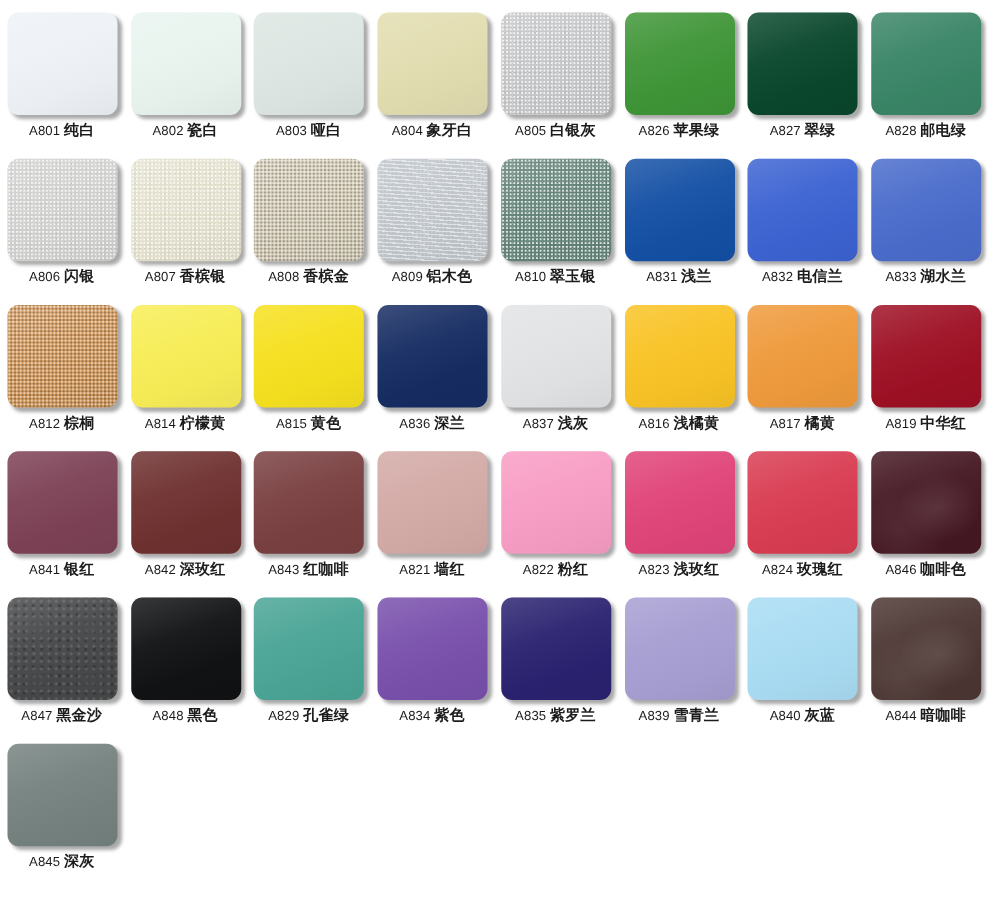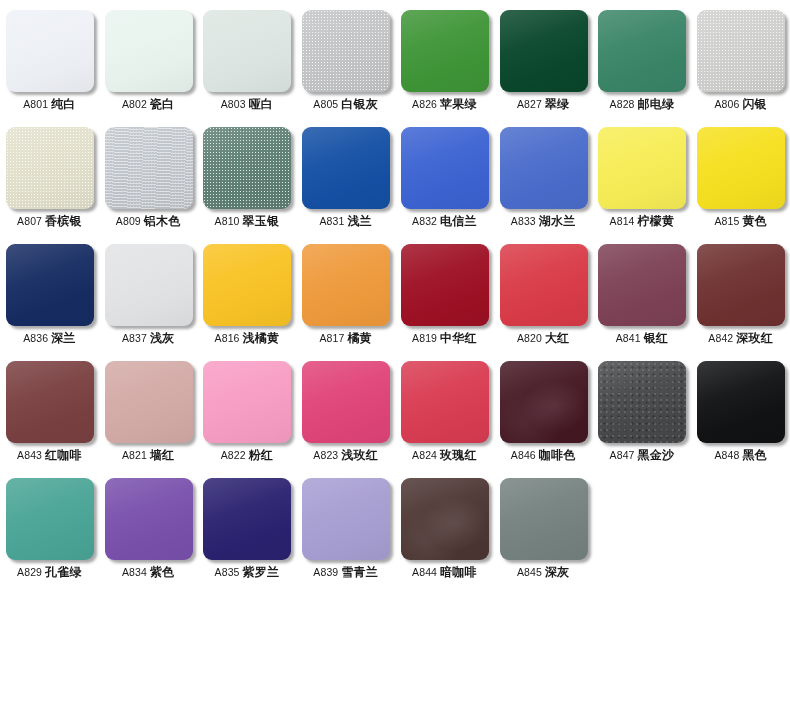--- a/index.html
+++ b/index.html
@@ -154,20 +154,28 @@
     <div class="swatch-cell">
       <div class="chip-wrap">
         <div class="chip" title="A803 哑白" style="background: rgb(221, 230, 226);">
           <div class="chip-gloss"></div>
         </div>
       </div>
       <div class="chip-label"><span class="chip-code">A803</span><span class="chip-name">哑白</span></div>
     </div>
     <div class="swatch-cell">
       <div class="chip-wrap">
+        <div class="chip" title="A804 象牙白" style="background: rgb(226, 221, 176);">
+          <div class="chip-gloss"></div>
+        </div>
+      </div>
+      <div class="chip-label"><span class="chip-code">A804</span><span class="chip-name">象牙白</span></div>
+    </div>
+    <div class="swatch-cell">
+      <div class="chip-wrap">
         <div class="chip tex-speckle" title="A805 白银灰" style="background: rgb(195, 196, 198);">
           <div class="chip-gloss"></div>
         </div>
       </div>
       <div class="chip-label"><span class="chip-code">A805</span><span class="chip-name">白银灰</span></div>
     </div>
     <div class="swatch-cell">
       <div class="chip-wrap">
         <div class="chip" title="A826 苹果绿" style="background: rgb(63, 149, 55);">
           <div class="chip-gloss"></div>
@@ -202,20 +210,28 @@
     <div class="swatch-cell">
       <div class="chip-wrap">
         <div class="chip tex-speckle" title="A807 香槟银" style="background: rgb(226, 224, 203);">
           <div class="chip-gloss"></div>
         </div>
       </div>
       <div class="chip-label"><span class="chip-code">A807</span><span class="chip-name">香槟银</span></div>
     </div>
     <div class="swatch-cell">
       <div class="chip-wrap">
+        <div class="chip tex-coarse" title="A808 香槟金" style="background: rgb(213, 205, 184);">
+          <div class="chip-gloss"></div>
+        </div>
+      </div>
+      <div class="chip-label"><span class="chip-code">A808</span><span class="chip-name">香槟金</span></div>
+    </div>
+    <div class="swatch-cell">
+      <div class="chip-wrap">
         <div class="chip tex-brushed" title="A809 铝木色" style="background: rgb(198, 204, 210);">
           <div class="chip-gloss"></div>
         </div>
       </div>
       <div class="chip-label"><span class="chip-code">A809</span><span class="chip-name">铝木色</span></div>
     </div>
     <div class="swatch-cell">
       <div class="chip-wrap">
         <div class="chip tex-speckle" title="A810 翠玉银" style="background: rgb(94, 127, 116); opacity: 1;">
           <div class="chip-gloss"></div>
@@ -242,20 +258,28 @@
     <div class="swatch-cell">
       <div class="chip-wrap">
         <div class="chip" title="A833 湖水兰" style="background: rgb(74, 108, 203);">
           <div class="chip-gloss"></div>
         </div>
       </div>
       <div class="chip-label"><span class="chip-code">A833</span><span class="chip-name">湖水兰</span></div>
     </div>
     <div class="swatch-cell">
       <div class="chip-wrap">
+        <div class="chip tex-coarse" title="A812 棕桐" style="background: rgb(211, 154, 94);">
+          <div class="chip-gloss"></div>
+        </div>
+      </div>
+      <div class="chip-label"><span class="chip-code">A812</span><span class="chip-name">棕桐</span></div>
+    </div>
+    <div class="swatch-cell">
+      <div class="chip-wrap">
         <div class="chip" title="A814 柠檬黄" style="background: rgb(247, 237, 86);">
           <div class="chip-gloss"></div>
         </div>
       </div>
       <div class="chip-label"><span class="chip-code">A814</span><span class="chip-name">柠檬黄</span></div>
     </div>
     <div class="swatch-cell">
       <div class="chip-wrap">
         <div class="chip" title="A815 黄色" style="background: rgb(246, 224, 31);">
           <div class="chip-gloss"></div>
@@ -298,28 +322,20 @@
     <div class="swatch-cell">
       <div class="chip-wrap">
         <div class="chip" title="A819 中华红" style="background: rgb(158, 16, 36);">
           <div class="chip-gloss"></div>
         </div>
       </div>
       <div class="chip-label"><span class="chip-code">A819</span><span class="chip-name">中华红</span></div>
     </div>
     <div class="swatch-cell">
       <div class="chip-wrap">
-        <div class="chip" title="A820 大红" style="background: rgb(217, 59, 71);">
-          <div class="chip-gloss"></div>
-        </div>
-      </div>
-      <div class="chip-label"><span class="chip-code">A820</span><span class="chip-name">大红</span></div>
-    </div>
-    <div class="swatch-cell">
-      <div class="chip-wrap">
         <div class="chip" title="A841 银红" style="background: rgb(125, 65, 85);">
           <div class="chip-gloss"></div>
         </div>
       </div>
       <div class="chip-label"><span class="chip-code">A841</span><span class="chip-name">银红</span></div>
     </div>
     <div class="swatch-cell">
       <div class="chip-wrap">
         <div class="chip" title="A842 深玫红" style="background: rgb(110, 49, 48);">
           <div class="chip-gloss"></div>
@@ -415,20 +431,28 @@
       </div>
       <div class="chip-label"><span class="chip-code">A835</span><span class="chip-name">紫罗兰</span></div>
     </div>
     <div class="swatch-cell">
       <div class="chip-wrap">
         <div class="chip" title="A839 雪青兰" style="background: rgb(167, 158, 210);">
           <div class="chip-gloss"></div>
         </div>
       </div>
       <div class="chip-label"><span class="chip-code">A839</span><span class="chip-name">雪青兰</span></div>
+    </div>
+    <div class="swatch-cell">
+      <div class="chip-wrap">
+        <div class="chip" title="A840 灰蓝" style="background: rgb(169, 220, 243);">
+          <div class="chip-gloss"></div>
+        </div>
+      </div>
+      <div class="chip-label"><span class="chip-code">A840</span><span class="chip-name">灰蓝</span></div>
     </div>
     <div class="swatch-cell">
       <div class="chip-wrap">
         <div class="chip tex-mottle" title="A844 暗咖啡" style="background: rgb(76, 54, 51);">
           <div class="chip-gloss"></div>
         </div>
       </div>
       <div class="chip-label"><span class="chip-code">A844</span><span class="chip-name">暗咖啡</span></div>
     </div>
     <div class="swatch-cell">

